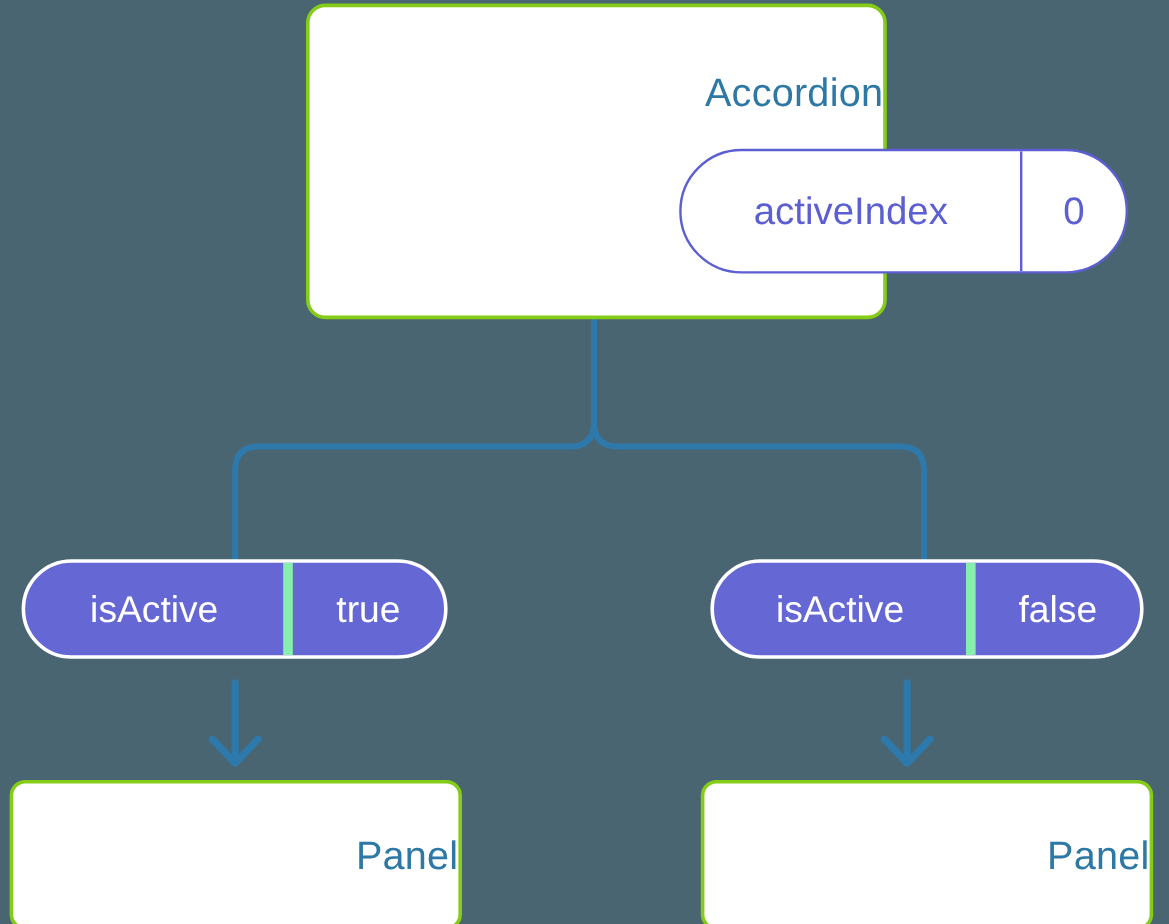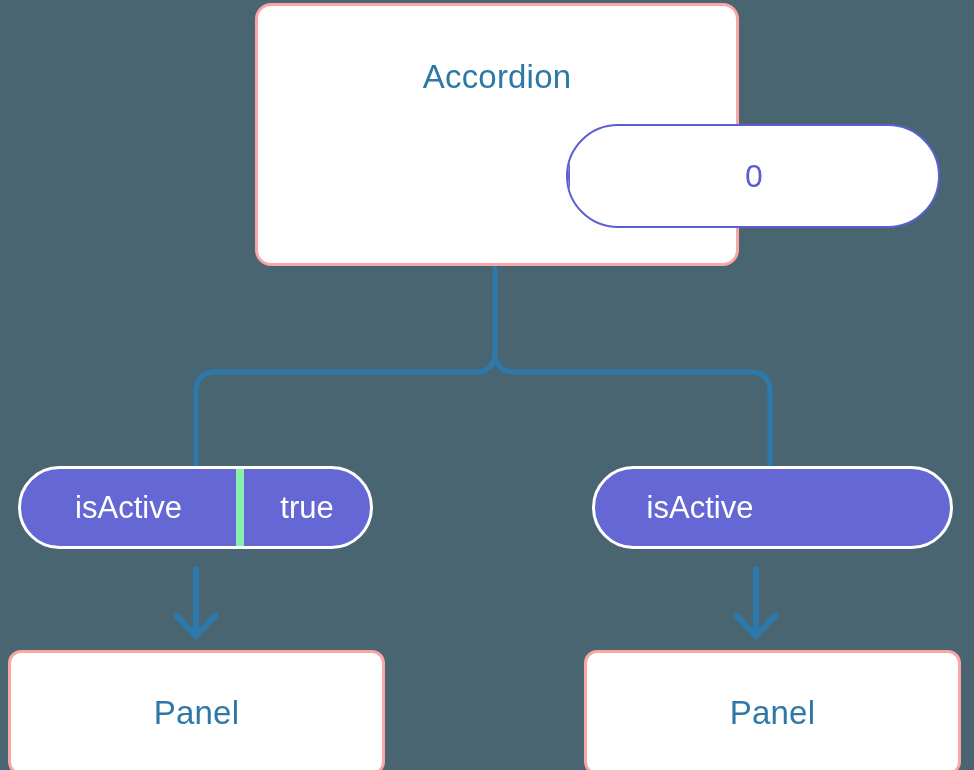--- a/index.html
+++ b/index.html
@@ -29,25 +29,25 @@
     width: 974px;
     height: 770px;
     pointer-events: none;
   }
 
   
   .card {
     position: absolute;
     box-sizing: border-box;
     background: #ffffff;
-    border: 3px solid #fca5a5;
+    border: 3px solid #84cc16;
     border-radius: 14px;
     display: flex;
     flex-direction: column;
-    align-items: center;
+    align-items: flex-end;
   }
   .card-title {
     color: #2e78a6;
     font-size: 33px;
     font-weight: 400;
     letter-spacing: 0.2px;
     white-space: nowrap;
   }
 
   
@@ -174,31 +174,33 @@
     <g fill="none" stroke="#2e79ab" stroke-width="6" stroke-linecap="round" stroke-linejoin="round">
       <line x1="756" y1="569" x2="756" y2="634"></line>
       <polyline points="737,616 756,636 775,616"></polyline>
     </g>
   </svg>
 
   <div class="card" id="accordion-card">
     <div class="card-title">Accordion</div>
 
     <div class="pill pill-outline" id="pill-active-index">
+      <div class="pill-key">activeIndex</div>
       <div class="pill-val">0</div>
     </div>
   </div>
 
   <div class="pill pill-filled pill-is-active" id="pill-is-active-left">
     <div class="pill-key">isActive</div>
     <div class="pill-val">true</div>
   </div>
 
   <div class="pill pill-filled pill-is-active" id="pill-is-active-right">
     <div class="pill-key">isActive</div>
+    <div class="pill-val">false</div>
   </div>
 
   <div class="card panel-card" id="panel-card-left">
     <div class="card-title">Panel</div>
   </div>
 
   <div class="card panel-card" id="panel-card-right">
     <div class="card-title">Panel</div>
   </div>
 

